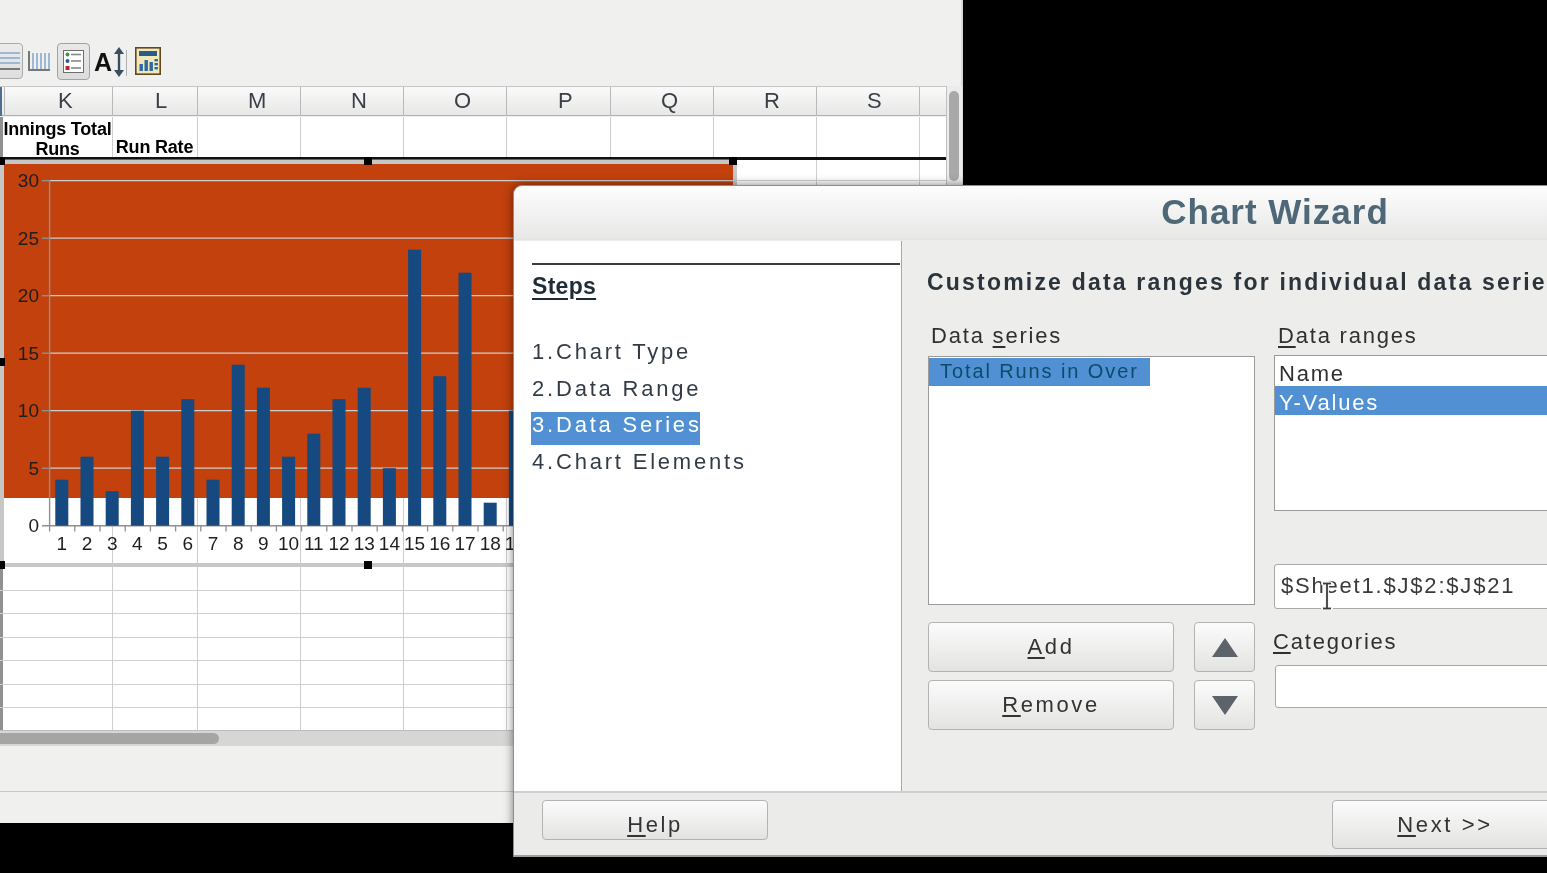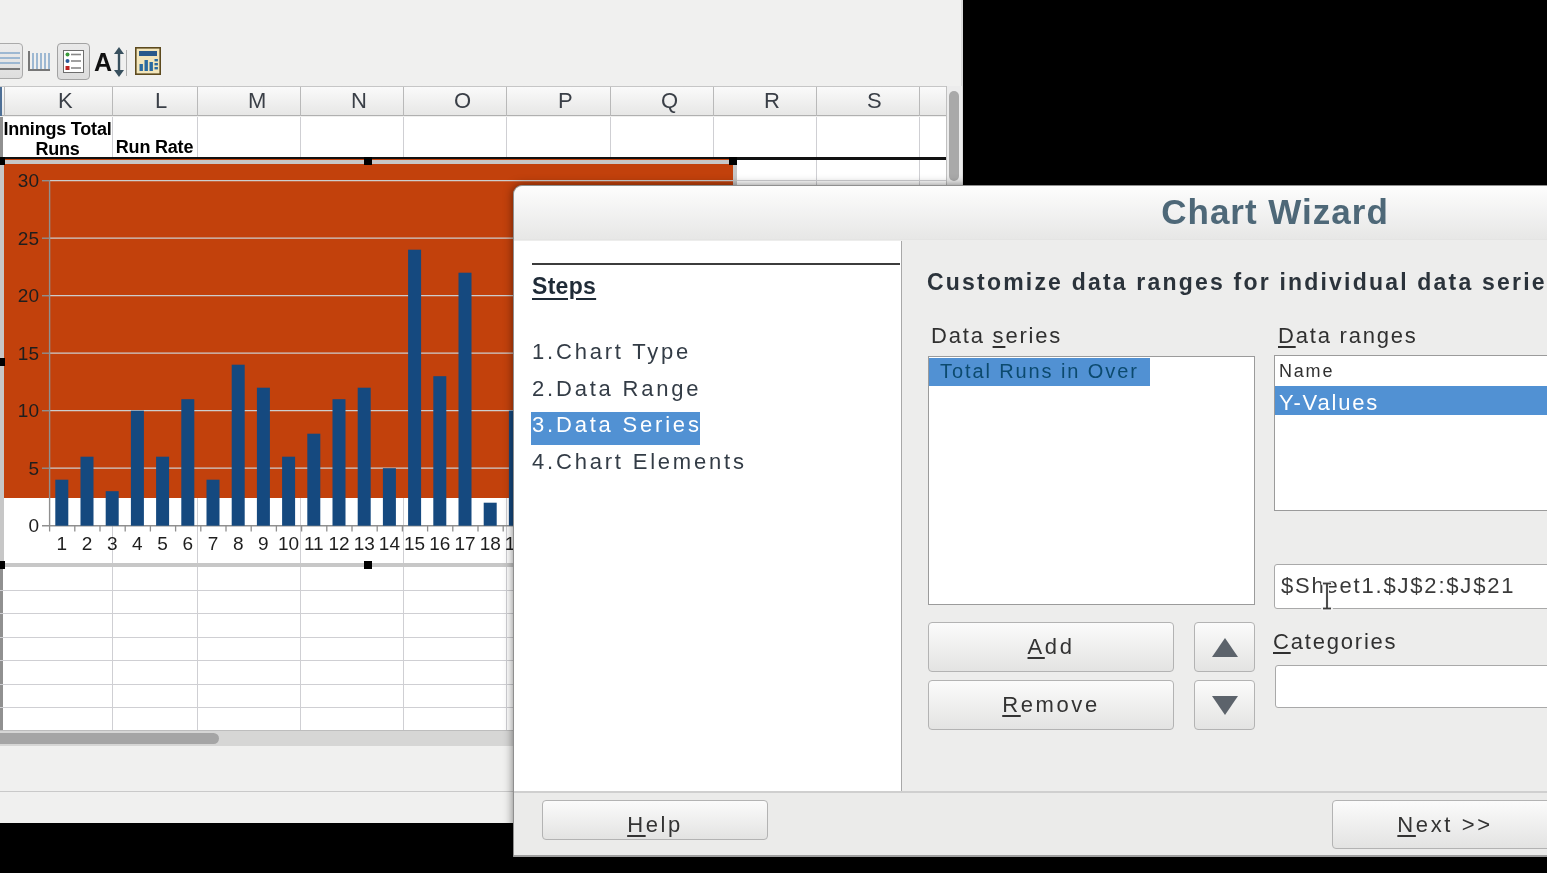--- a/index.html
+++ b/index.html
@@ -305,21 +305,21 @@
 
     <div class="dlabel" style="left:417px;top:137px;">Data <u>s</u>eries</div>
     <div class="listbox" style="left:414px;top:170px;width:327px;height:249px;">
       <div class="abs" style="left:0;top:1px;width:221px;height:28px;background:#5191d3;"></div>
       <div class="abs" style="left:3px;top:3px;font-size:20px;color:#0c4a6e;white-space:nowrap;letter-spacing:1.9px;margin-left:8px;">Total Runs in Over</div>
     </div>
 
     <div class="dlabel" style="left:764px;top:137px;">
       <u>D</u>ata ranges</div>
     <div class="listbox" style="left:760px;top:169px;width:300px;height:156px;">
-      <div class="abs" style="left:4px;top:5px;font-size:18px;color:#303030;letter-spacing:1.8px;text-align:center;">Name</div>
+      <div class="abs" style="left:4px;top:5px;font-size:22px;color:#303030;letter-spacing:1.8px;text-align:center;">Name</div>
       <div class="abs" style="left:0;top:30px;width:300px;height:29px;background:#5191d3;"></div>
       <div class="abs" style="left:4px;top:34px;font-size:22px;color:#fff;letter-spacing:1.8px;">Y-Values</div>
     </div>
 
     <div class="inputbox" style="left:760px;top:378px;width:300px;height:45px;">
       <div class="abs" style="left:6px;top:8px;font-size:22px;color:#3a3a3a;white-space:nowrap;letter-spacing:1.8px;">$Sheet1.$J$2:$J$21</div>
     </div>
 
     <svg class="abs" style="left:806px;top:395px;" width="14" height="30">
       <g stroke="#f5f5f5" stroke-width="4" stroke-linecap="round">

